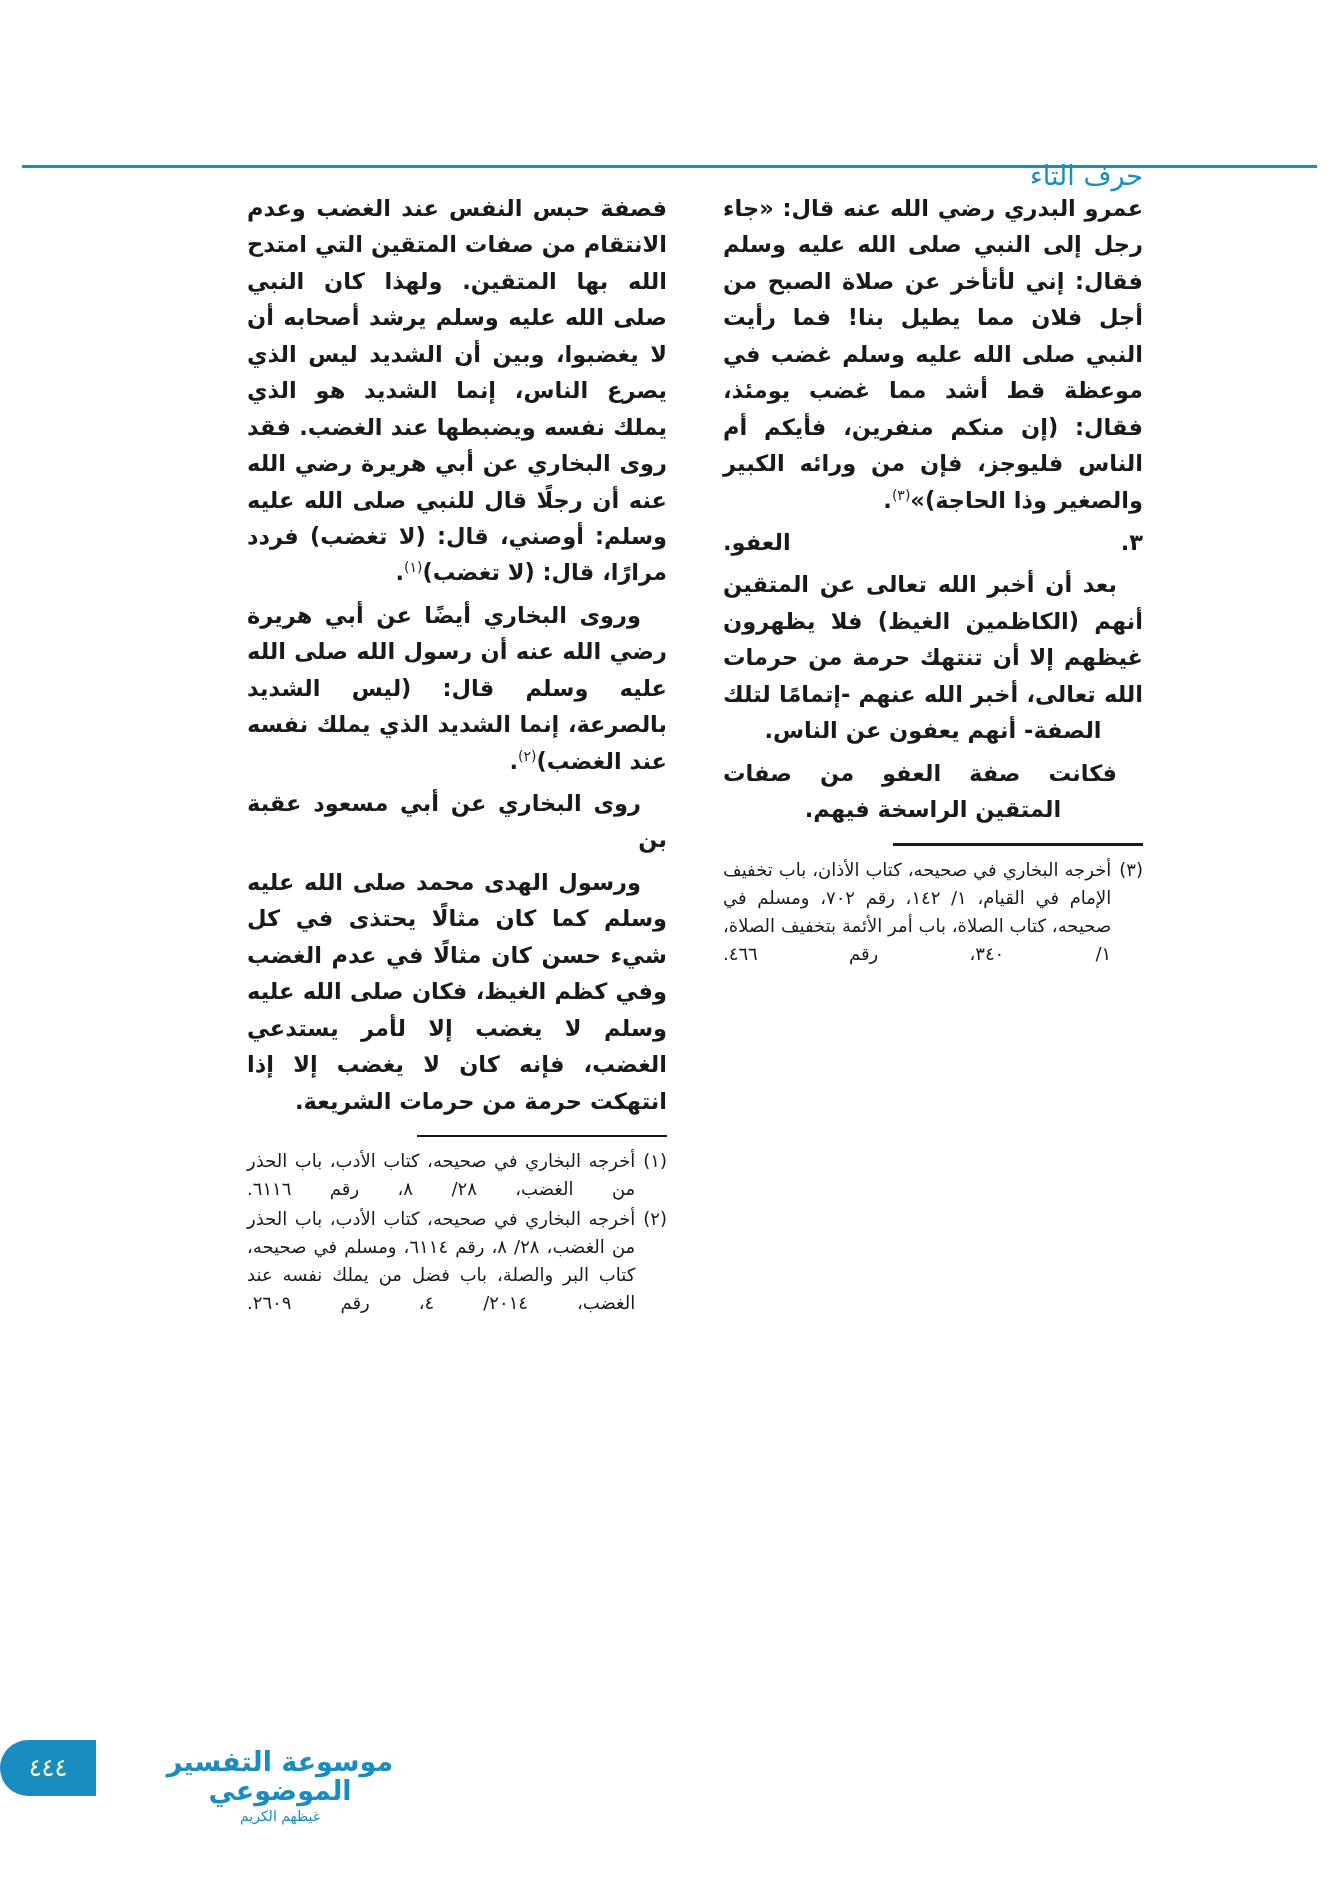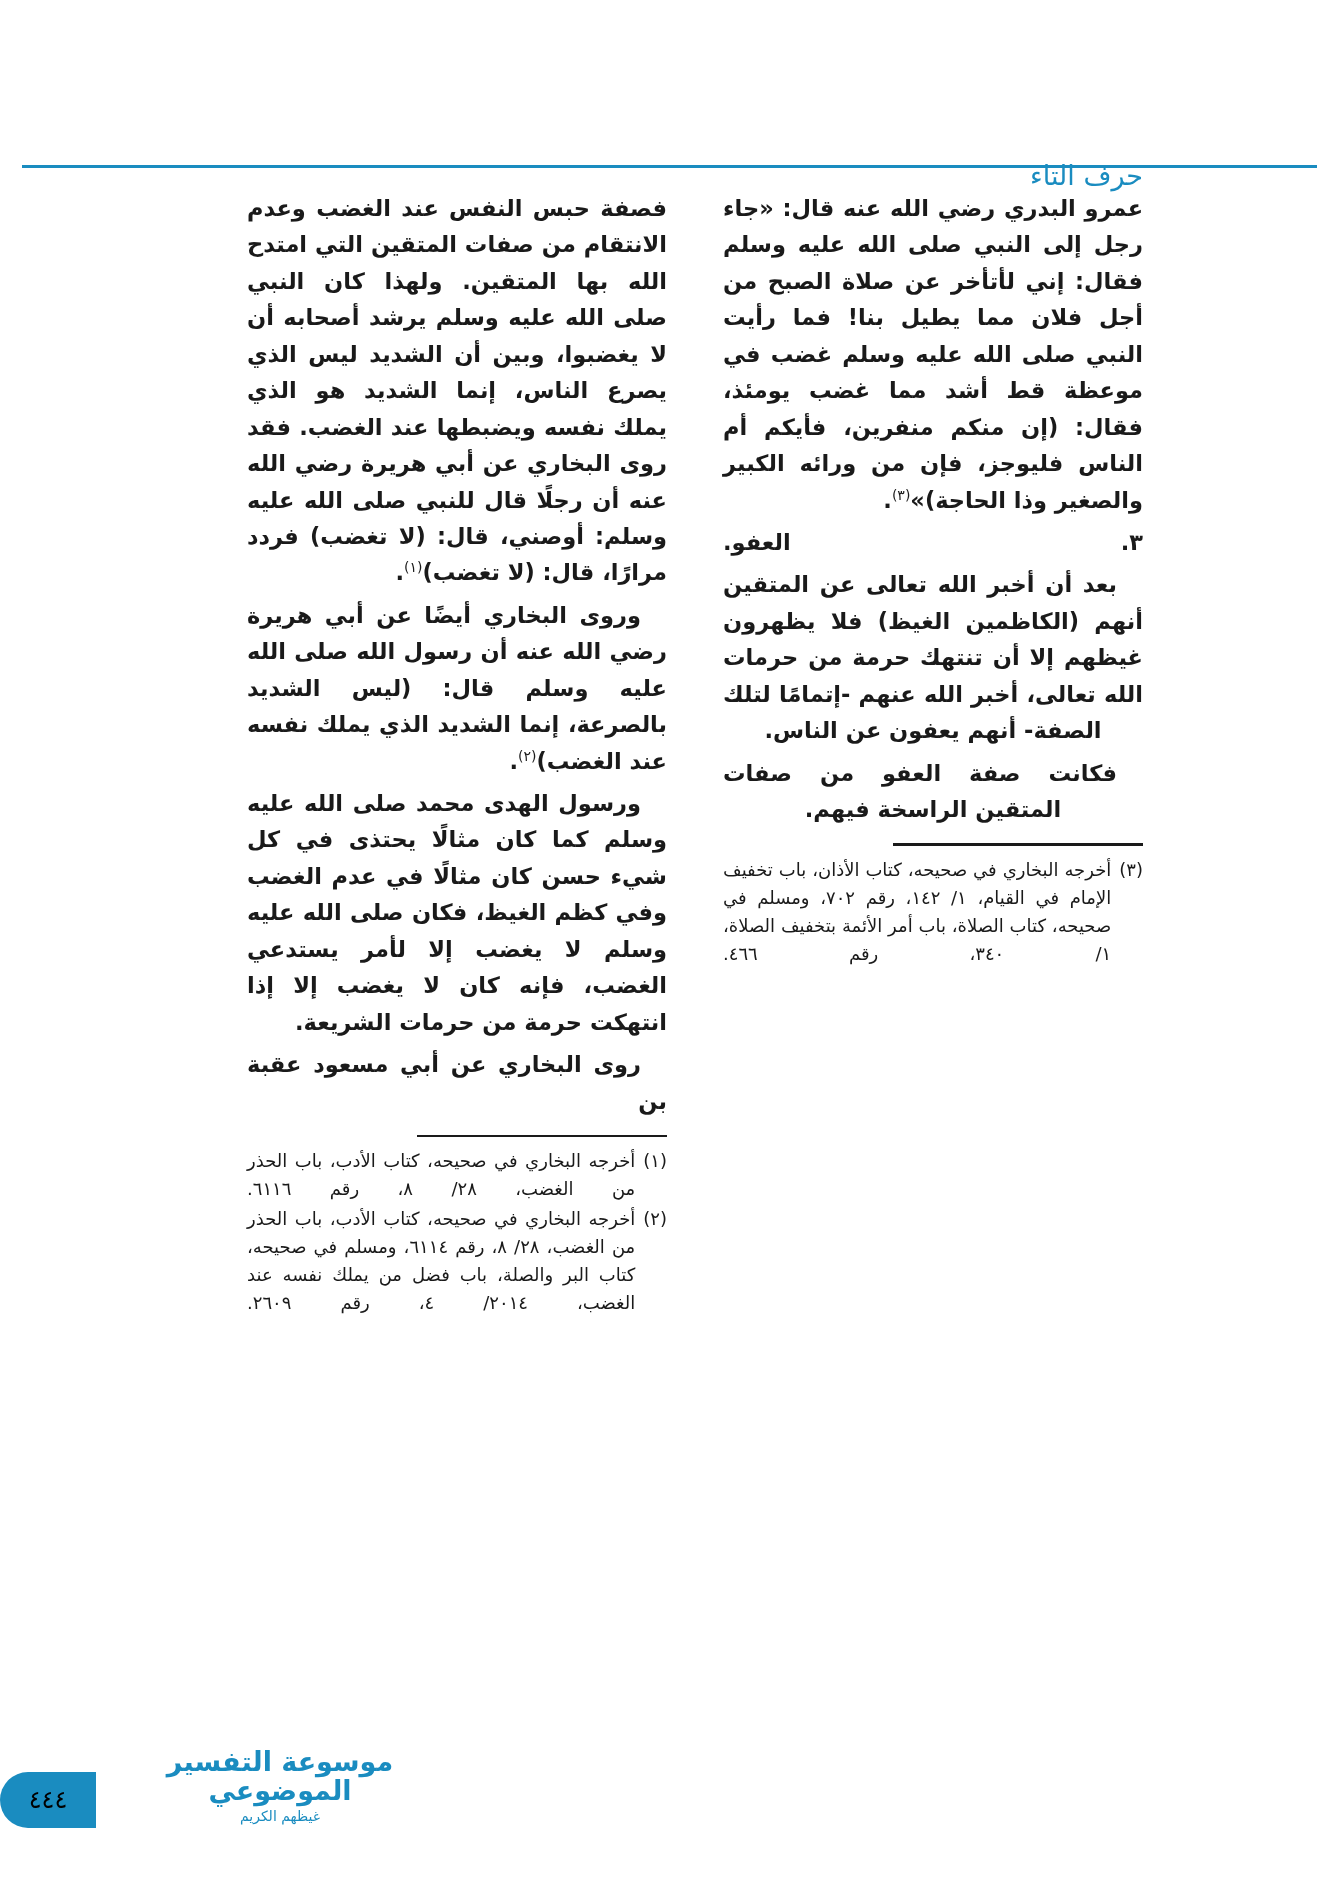--- a/index.html
+++ b/index.html
@@ -142,26 +142,26 @@
   .footer {
     position: absolute;
     bottom: 54px;
     left: 0;
     right: 0;
     height: 110px;
   }
   .page-badge {
     position: absolute;
     left: 0;
-    bottom: 8px;
+    bottom: 40px;
     width: 96px;
     height: 56px;
     background: #1a8cc0;
     border-radius: 28px 0 0 28px;
-    color: #000000;
+    color: #fef9c3;
     font-size: 24px;
     font-family: "DejaVu Sans", sans-serif;
     display: flex;
     align-items: center;
     justify-content: center;
     letter-spacing: 1px;
   }
   .logo {
     position: absolute;
     left: 130px;
@@ -217,23 +217,23 @@
       </div>
 
     </div>
 
     <div class="col">
 
       <p class="body last-right"><span>فصفة حبس النفس عند الغضب وعدم الانتقام من صفات المتقين التي امتدح الله بها المتقين. ولهذا كان النبي صلى الله عليه وسلم يرشد أصحابه أن لا يغضبوا، وبين أن الشديد ليس الذي يصرع الناس، إنما الشديد هو الذي يملك نفسه ويضبطها عند الغضب. فقد روى البخاري عن أبي هريرة رضي الله عنه أن رجلًا قال للنبي صلى الله عليه وسلم: أوصني، قال: </span><span class="hadith">(لا تغضب)</span><span> فردد مرارًا، قال: </span><span class="hadith">(لا تغضب)</span><sup class="fn">(١)</sup><span>.</span></p>
 
       <p class="body indent last-right"><span>وروى البخاري أيضًا عن أبي هريرة رضي الله عنه أن رسول الله صلى الله عليه وسلم قال: </span><span class="hadith">(ليس الشديد بالصرعة، إنما الشديد الذي يملك نفسه عند الغضب)</span><sup class="fn">(٢)</sup><span>.</span></p>
 
+      <p class="body indent last-right">روى البخاري عن أبي مسعود عقبة بن</p>
+
       <p class="body indent last-right">ورسول الهدى محمد صلى الله عليه وسلم كما كان مثالًا يحتذى في كل شيء حسن كان مثالًا في عدم الغضب وفي كظم الغيظ، فكان صلى الله عليه وسلم لا يغضب إلا لأمر يستدعي الغضب، فإنه كان لا يغضب إلا إذا انتهكت حرمة من حرمات الشريعة.</p>
-
-      <p class="body indent last-right">روى البخاري عن أبي مسعود عقبة بن</p>
 
       <div class="footnotes">
         <div class="fn-rule"></div>
         <div class="fn-item">
           <span class="fn-num">(١)</span>
           <span class="fn-text">أخرجه البخاري في صحيحه، كتاب الأدب، باب الحذر من الغضب، ٢٨/ ٨، رقم ٦١١٦.</span>
         </div>
         <div class="fn-item">
           <span class="fn-num">(٢)</span>
           <span class="fn-text">أخرجه البخاري في صحيحه، كتاب الأدب، باب الحذر من الغضب، ٢٨/ ٨، رقم ٦١١٤، ومسلم في صحيحه، كتاب البر والصلة، باب فضل من يملك نفسه عند الغضب، ٢٠١٤/ ٤، رقم ٢٦٠٩.</span>

